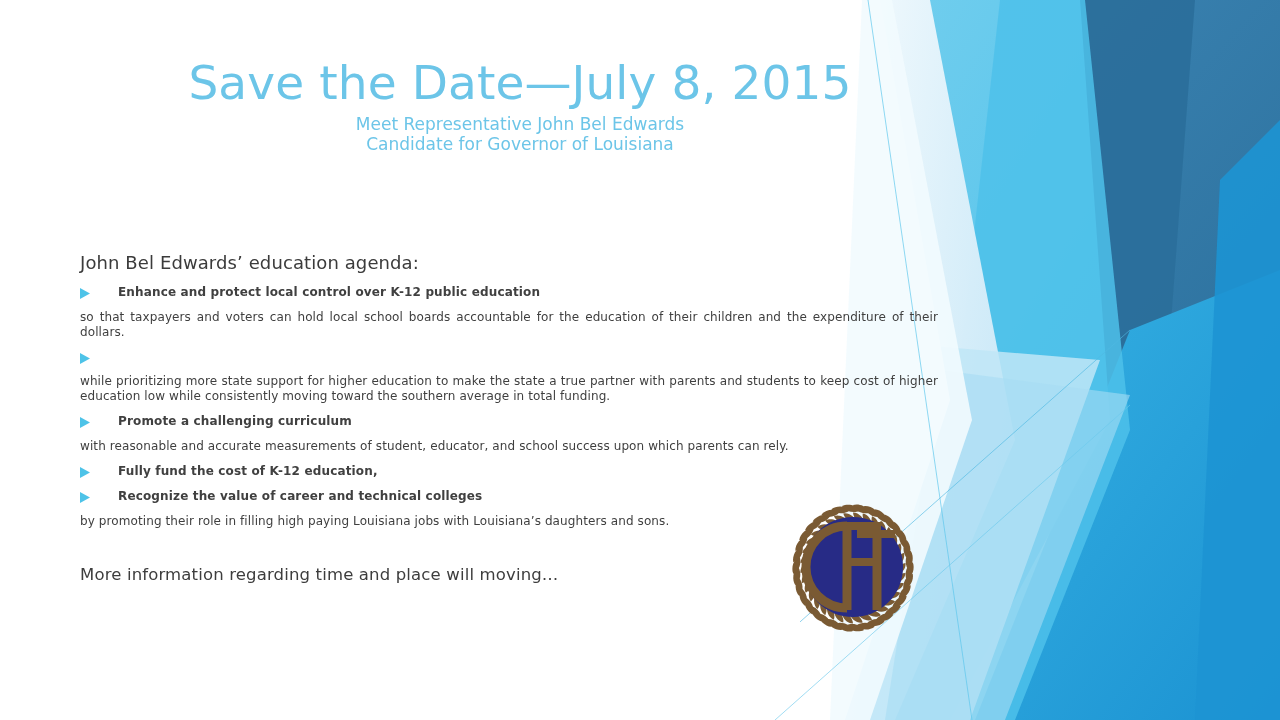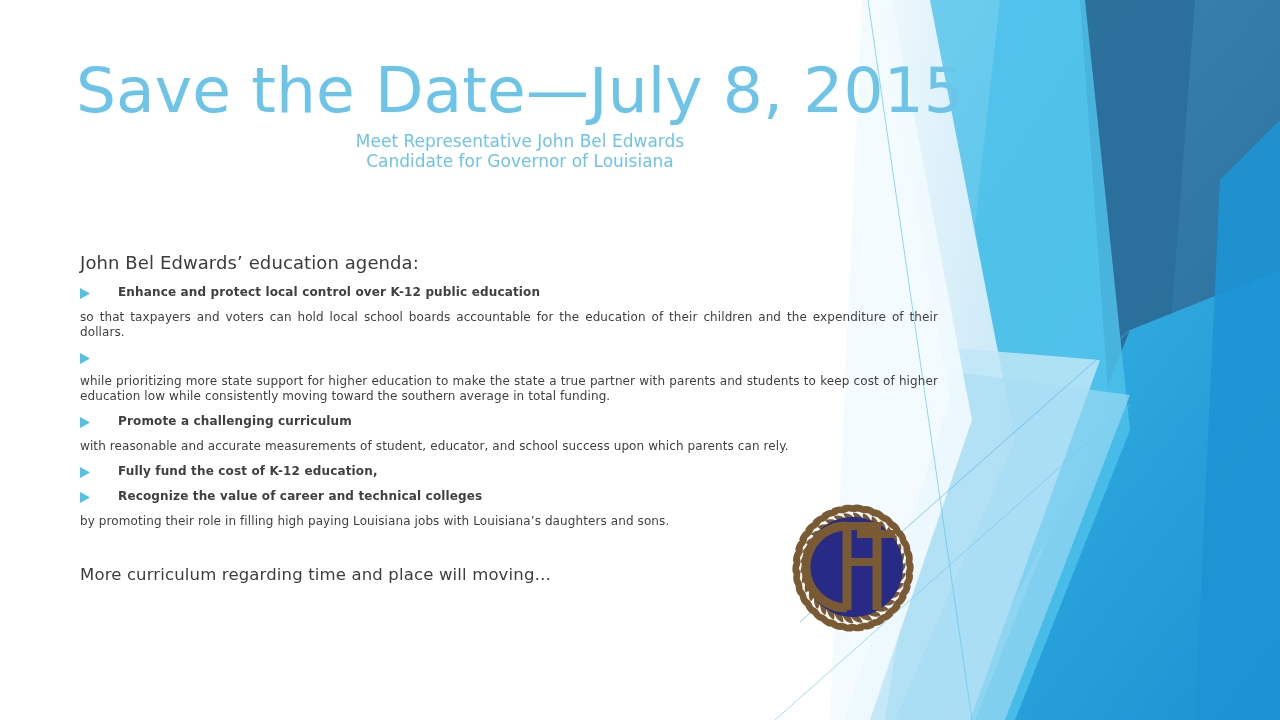--- a/index.html
+++ b/index.html
@@ -30,21 +30,21 @@
 
   
   #title-block {
     position: absolute;
     left: 0;
     top: 58px;
     width: 1040px;
     text-align: center;
   }
   #slide-title {
-    font-size: 63px;
+    font-size: 47px;
     line-height: 1.06;
     color: #6cc5e8;
     font-weight: 400;
     letter-spacing: 0.1px;
     white-space: nowrap;
   }
   #slide-subtitle-1, #slide-subtitle-2 {
     font-size: 17px;
     line-height: 1.18;
     color: #6cc5e8;
@@ -221,21 +221,21 @@
       <span class="bullet-marker">
         <svg width="10" height="11" viewBox="0 0 10 11">
             <polygon points="0,0 10,5.5 0,11" fill="#4ec3e8"></polygon>
           </svg>
       </span>
       <span class="bullet-text">Recognize the value of career and technical colleges</span>
     </div>
     <div class="detail-text" style="text-align:left;">by promoting their role in filling high paying Louisiana jobs with Louisiana’s daughters and sons.</div>
 
     <div id="closing-line">
-      <span id="closing-strong">More curriculum regarding time and place</span><span id="closing-rest"> will moving…</span>
+      <span id="closing-strong">More information regarding time and place</span><span id="closing-rest"> will moving…</span>
     </div>
   </div>
 
   <svg id="logo" viewBox="0 0 136 136">
     <g transform="translate(68,68)">
 
       <g fill="#7a5a33">
 
         <g id="wreath-leaves">
             <path d="M0,0 C5,-5 15,-6 20,-1 C15,4 5,5 0,0 Z" transform="translate(0.00,-63.00) rotate(28.0) scale(0.92)"></path>

